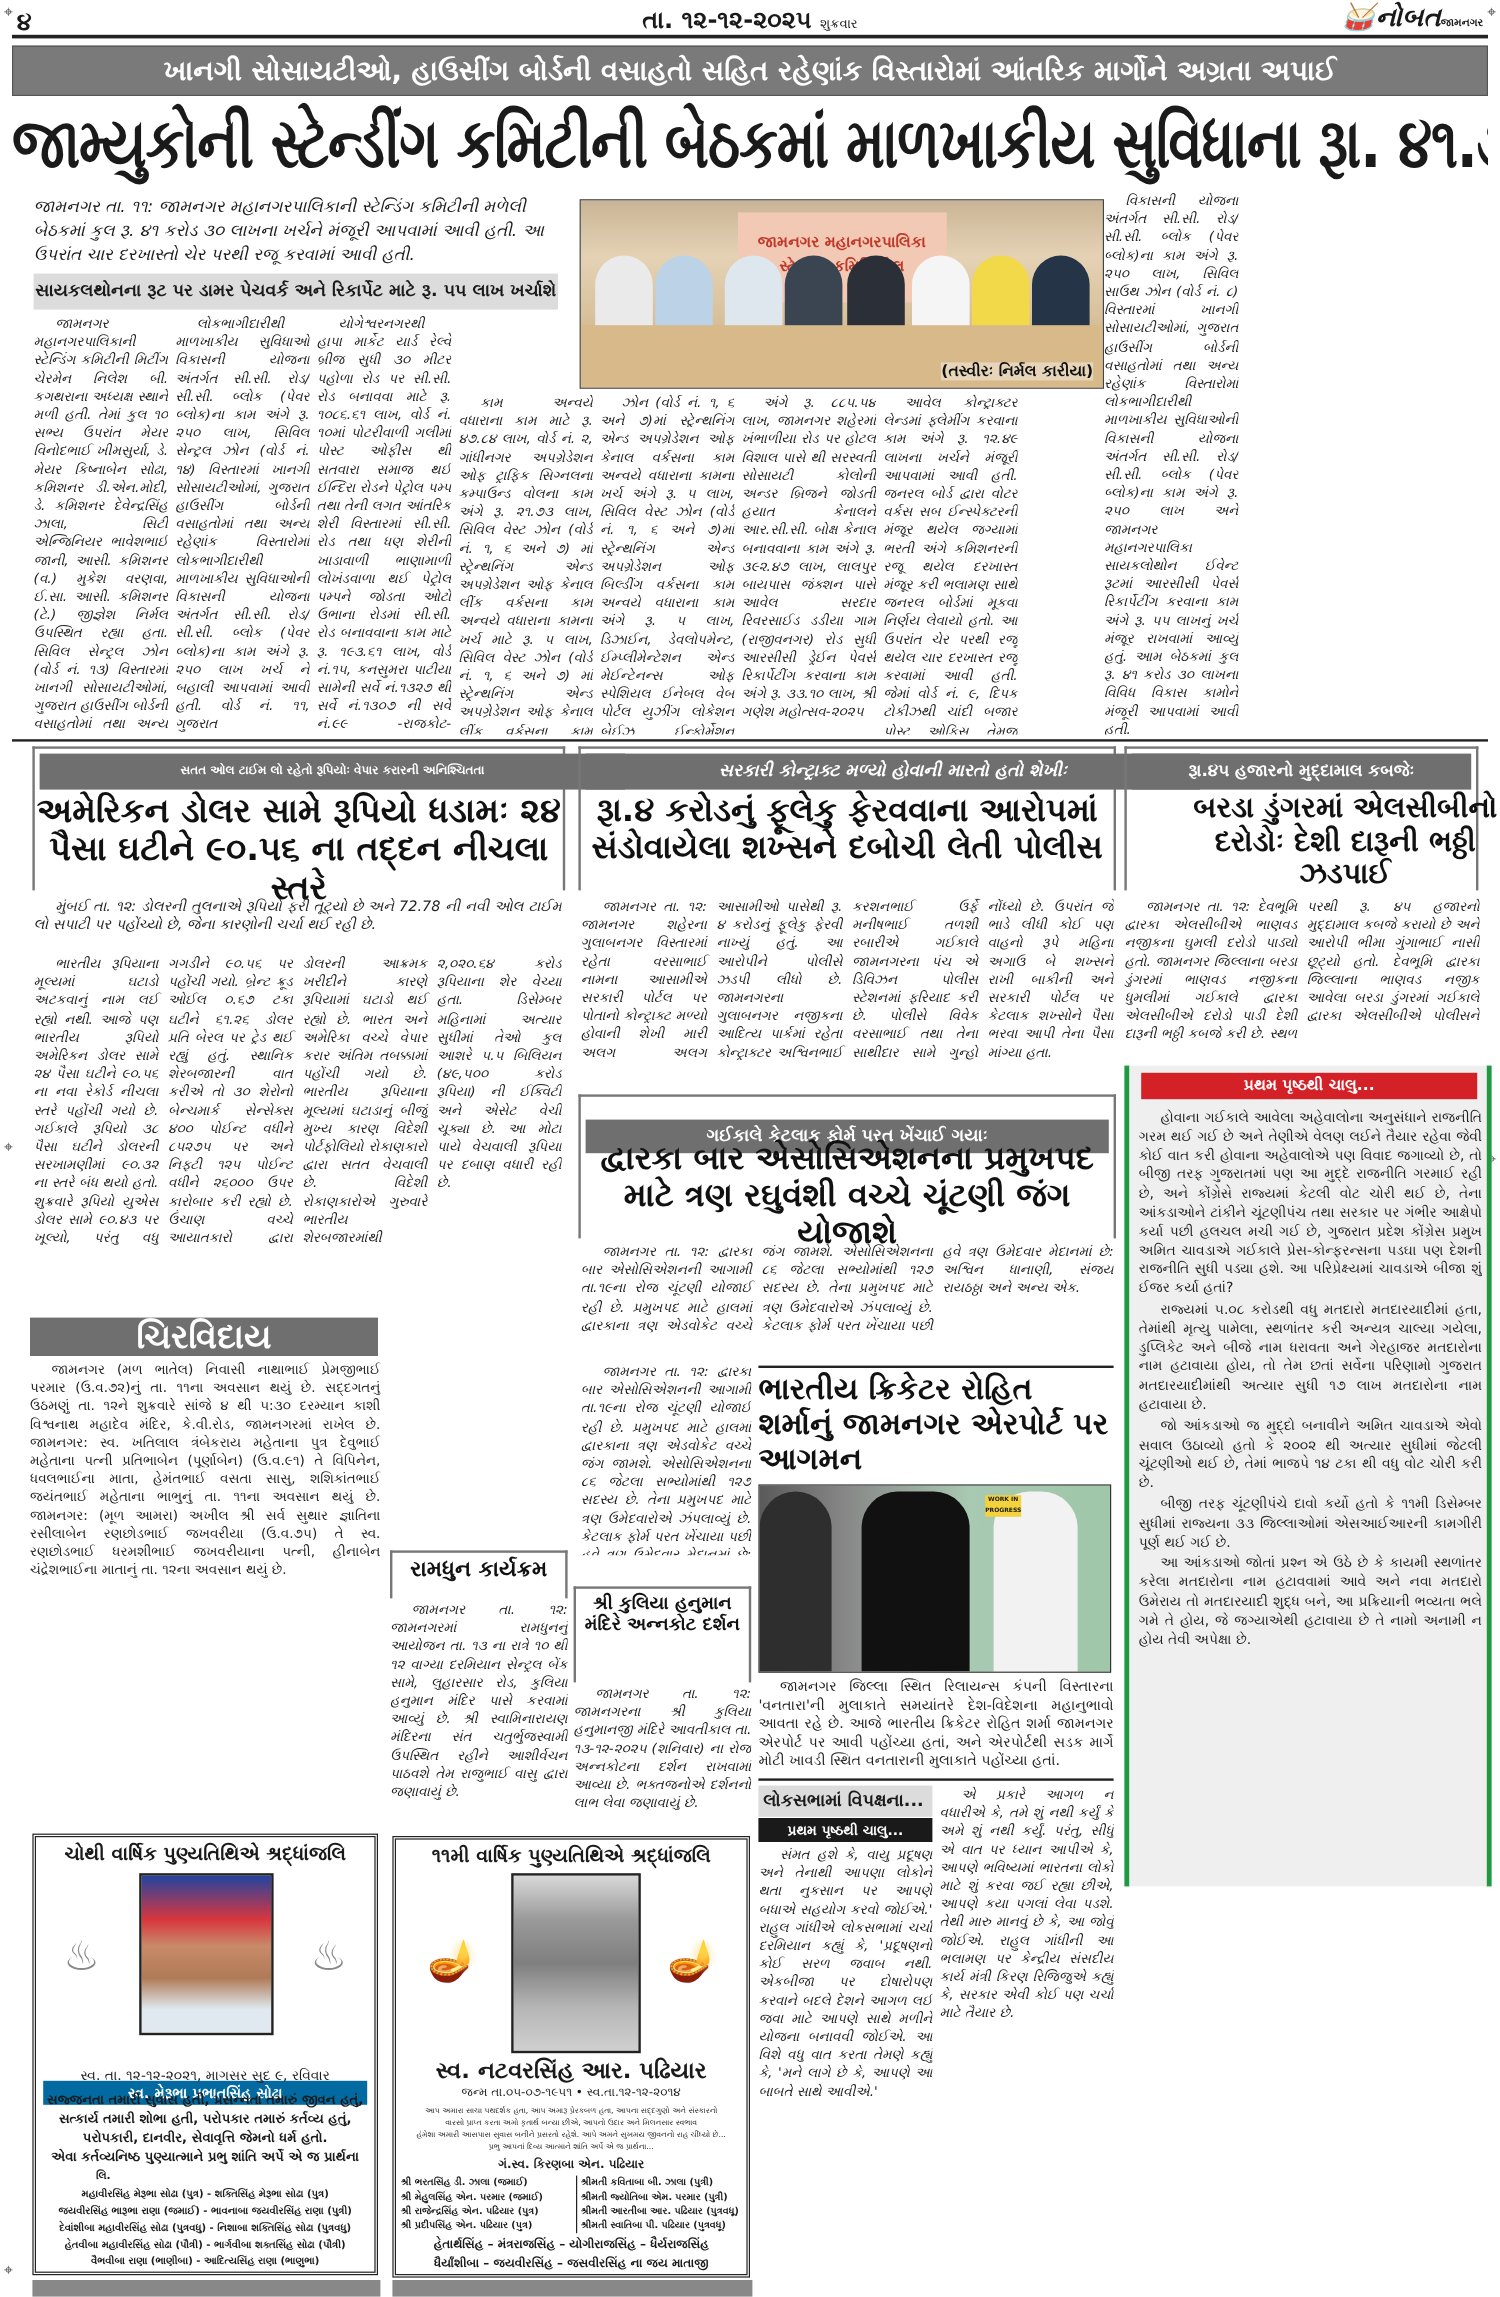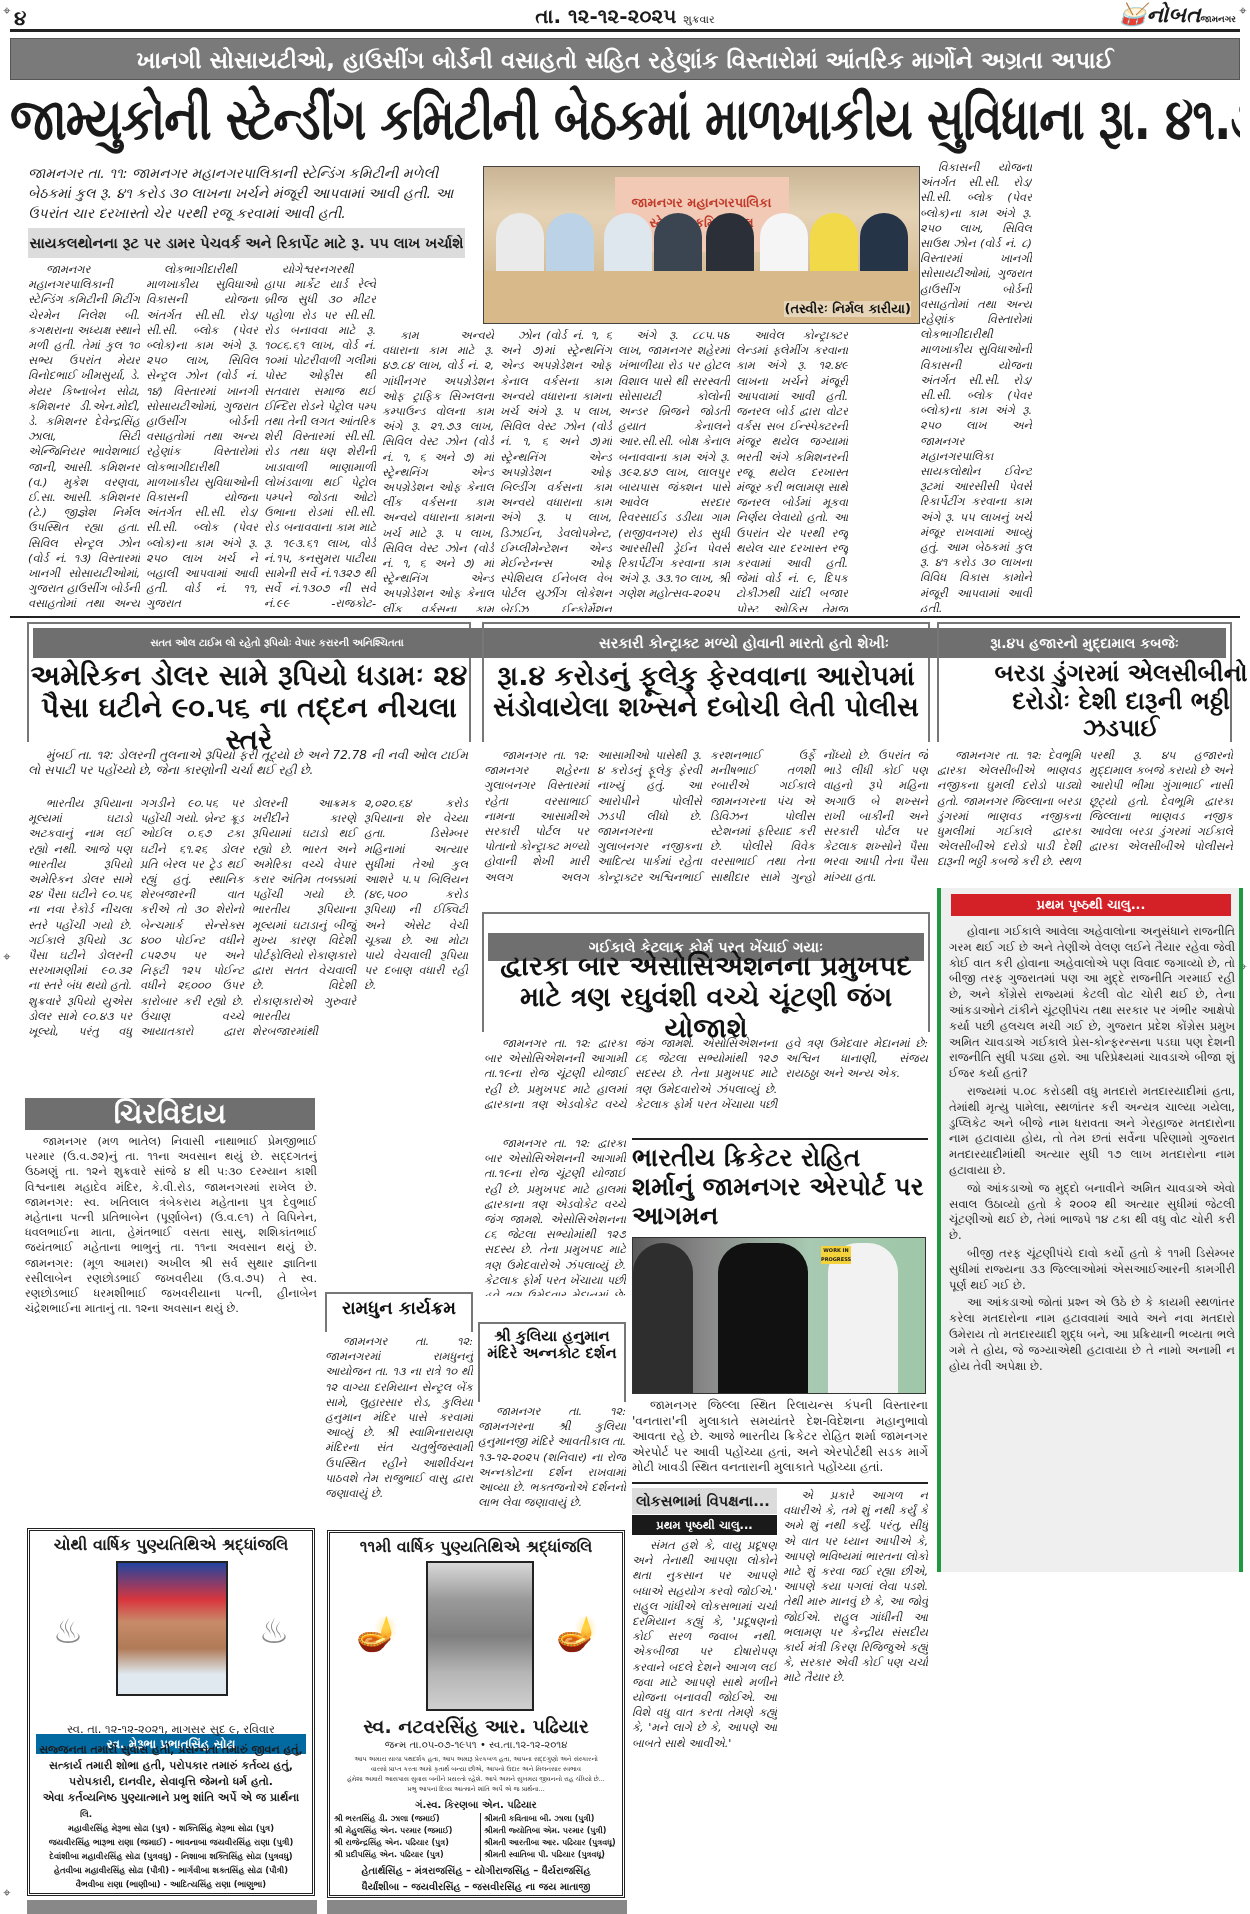--- a/index.html
+++ b/index.html
@@ -119,21 +119,21 @@
 <div class="col" style="left:28px;top:796px;width:440px;height:295px;column-count:4;column-gap:8px;">
     <p>ભારતીય રૂપિયાના મૂલ્યમાં ઘટાડો અટકવાનું નામ લઈ રહ્યો નથી. આજે પણ ભારતીય રૂપિયો અમેરિકન ડોલર સામે ૨૪ પૈસા ઘટીને ૯૦.૫૬ ના નવા રેકોર્ડ નીચલા સ્તરે પહોંચી ગયો છે. ગઈકાલે રૂપિયો ૩૮ પૈસા ઘટીને ડોલરની સરખામણીમાં ૯૦.૩૨ ના સ્તરે બંધ થયો હતો. શુક્રવારે રૂપિયો યુએસ ડોલર સામે ૯૦.૪૩ પર ખૂલ્યો, પરંતુ વધુ ગગડીને ૯૦.૫૬ પર પહોંચી ગયો. બ્રેન્ટ ક્રૂડ ઓઈલ ૦.૬૭ ટકા ઘટીને ૬૧.૨૬ ડોલર પ્રતિ બેરલ પર ટ્રેડ થઈ રહ્યું હતું. સ્થાનિક શેરબજારની વાત કરીએ તો ૩૦ શેરોનો બેન્ચમાર્ક સેન્સેક્સ ૪૦૦ પોઈન્ટ વધીને ૮૫૨૭૫ પર અને નિફ્ટી ૧૨૫ પોઈન્ટ વધીને ૨૬૦૦૦ ઉપર કારોબાર કરી રહ્યો છે. ઉંચાણ વચ્ચે આયાતકારો દ્વારા ડોલરની આક્રમક ખરીદીને કારણે રૂપિયામાં ઘટાડો થઈ રહ્યો છે. ભારત અને અમેરિકા વચ્ચે વેપાર કરાર અંતિમ તબક્કામાં પહોંચી ગયો છે. ભારતીય રૂપિયાના મૂલ્યમાં ઘટાડાનું બીજું મુખ્ય કારણ વિદેશી પોર્ટફોલિયો રોકાણકારો દ્વારા સતત વેચવાલી છે. વિદેશી રોકાણકારોએ ગુરુવારે ભારતીય શેરબજારમાંથી ૨,૦૨૦.૬૪ કરોડ રૂપિયાના શેર વેચ્યા હતા. ડિસેમ્બર મહિનામાં અત્યાર સુધીમાં તેઓ કુલ આશરે ૫.૫ બિલિયન (૪૯,૫૦૦ કરોડ રૂપિયા) ની ઈક્વિટી અને એસેટ વેચી ચૂક્યા છે. આ મોટા પાયે વેચવાલી રૂપિયા પર દબાણ વધારી રહી છે.</p>
   </div>
 
 <div class="kicker" style="left:25px;top:1098px;width:290px;height:32px;font-size:28px;line-height:32px;">ચિરવિદાય</div>
 <div class="col" style="left:25px;top:1134px;width:292px;height:385px;font-style:normal;">
     <p>જામનગર (મળ ભાતેલ) નિવાસી નાથાભાઈ પ્રેમજીભાઈ પરમાર (ઉ.વ.૭૨)નું તા. ૧૧ના અવસાન થયું છે. સદ્દગતનું ઉઠમણું તા. ૧૨ને શુક્રવારે સાંજે ૪ થી ૫:૩૦ દરમ્યાન કાશી વિશ્વનાથ મહાદેવ મંદિર, કે.વી.રોડ, જામનગરમાં રાખેલ છે. જામનગર: સ્વ. ખતિલાલ ત્રંબેકરાય મહેતાના પુત્ર દેવુભાઈ મહેતાના પત્ની પ્રતિભાબેન (પૂર્ણાબેન) (ઉ.વ.૯૧) તે વિપિનેન, ધવલભાઈના માતા, હેમંતભાઈ વસતા સાસુ, શશિકાંતભાઈ જયંતભાઈ મહેતાના ભાભુનું તા. ૧૧ના અવસાન થયું છે. જામનગર: (મૂળ આમરા) અખીલ શ્રી સર્વ સુથાર જ્ઞાતિના રસીલાબેન રણછોડભાઈ જખવરીયા (ઉ.વ.૭૫) તે સ્વ. રણછોડભાઈ ધરમશીભાઈ જખવરીયાના પત્ની, હીનાબેન ચંદ્રેશભાઈના માતાનું તા. ૧૨ના અવસાન થયું છે.</p>
   </div>
 
 <div class="boxframe" style="left:482px;top:622px;width:448px;height:120px;border-bottom:none;"></div>
-<div class="kicker" style="left:488px;top:628px;width:512px;height:30px;font-size:14.5px;line-height:30px;">સરકારી કોન્ટ્રાક્ટ મળ્યો હોવાની મારતો હતો શેખીઃ</div>
+<div class="kicker" style="left:488px;top:628px;width:512px;height:30px;font-size:14.5px;line-height:30px;font-style:italic;">સરકારી કોન્ટ્રાક્ટ મળ્યો હોવાની મારતો હતો શેખીઃ</div>
 <h2 class="headline" style="left:484px;top:660px;width:444px;font-size:27px;">રૂા.૪ કરોડનું ફૂલેકુ ફેરવવાના આરોપમાં સંડોવાયેલા શખ્સને દબોચી લેતી પોલીસ</h2>
 <div class="col" style="left:484px;top:748px;width:444px;height:152px;column-count:4;column-gap:8px;">
     <p>જામનગર તા. ૧૨: જામનગર શહેરના ગુલાબનગર વિસ્તારમાં રહેતા વરસાભાઈ નામના આસામીએ સરકારી પોર્ટલ પર પોતાનો કોન્ટ્રાક્ટ મળ્યો હોવાની શેખી મારી અલગ અલગ આસામીઓ પાસેથી રૂ. ૪ કરોડનું ફૂલેકુ ફેરવી નાખ્યું હતું. આ આરોપીને પોલીસે ઝડપી લીધો છે. જામનગરના ગુલાબનગર નજીકના આદિત્ય પાર્કમાં રહેતા કોન્ટ્રાક્ટર અશ્વિનભાઈ કરશનભાઈ ઉર્ફે મનીષભાઈ તળશી રબારીએ ગઈકાલે જામનગરના પંચ એ ડિવિઝન પોલીસ સ્ટેશનમાં ફરિયાદ કરી છે. પોલીસે વિવેક વરસાભાઈ તથા તેના સાથીદાર સામે ગુન્હો નોંધ્યો છે. ઉપરાંત જે ભાડે લીધી કોઈ પણ વાહનો રૂપે મહિના અગાઉ બે શખ્સને રાખી બાકીની અને સરકારી પોર્ટલ પર કેટલાક શખ્સોને પૈસા ભરવા આપી તેના પૈસા માંગ્યા હતા.</p>
   </div>
 
 <div class="boxframe" style="left:937px;top:622px;width:295px;height:120px;border-bottom:none;"></div>
 <div class="kicker" style="left:943px;top:628px;width:283px;height:30px;font-size:14px;line-height:30px;">રૂા.૪૫ હજારનો મુદ્દામાલ કબજેઃ</div>
 <h2 class="headline" style="left:939px;top:660px;width:292px;font-size:24px;margin-left:36px;">બરડા ડુંગરમાં એલસીબીનો દરોડોઃ દેશી દારૂની ભઠ્ઠી ઝડપાઈ</h2>
 <div class="col" style="left:937px;top:748px;width:296px;height:130px;column-count:2;column-gap:8px;">
     <p>જામનગર તા. ૧૨: દેવભૂમિ દ્વારકા એલસીબીએ ભાણવડ નજીકના ઘુમલી દરોડો પાડ્યો હતો. જામનગર જિલ્લાના બરડા ડુંગરમાં ભાણવડ નજીકના ધુમલીમાં ગઈકાલે દ્વારકા એલસીબીએ દરોડો પાડી દેશી દારૂની ભઠ્ઠી કબજે કરી છે. સ્થળ પરથી રૂ. ૪૫ હજારનો મુદ્દામાલ કબજે કરાયો છે અને આરોપી ભીમા ગુંગાભાઈ નાસી છૂટ્યો હતો. દેવભૂમિ દ્વારકા જિલ્લાના ભાણવડ નજીક આવેલા બરડા ડુંગરમાં ગઈકાલે દ્વારકા એલસીબીએ પોલીસને જાણ કર્યા બાદ ગર્જન મારી શોધ શરૂ કરી છે.</p>

